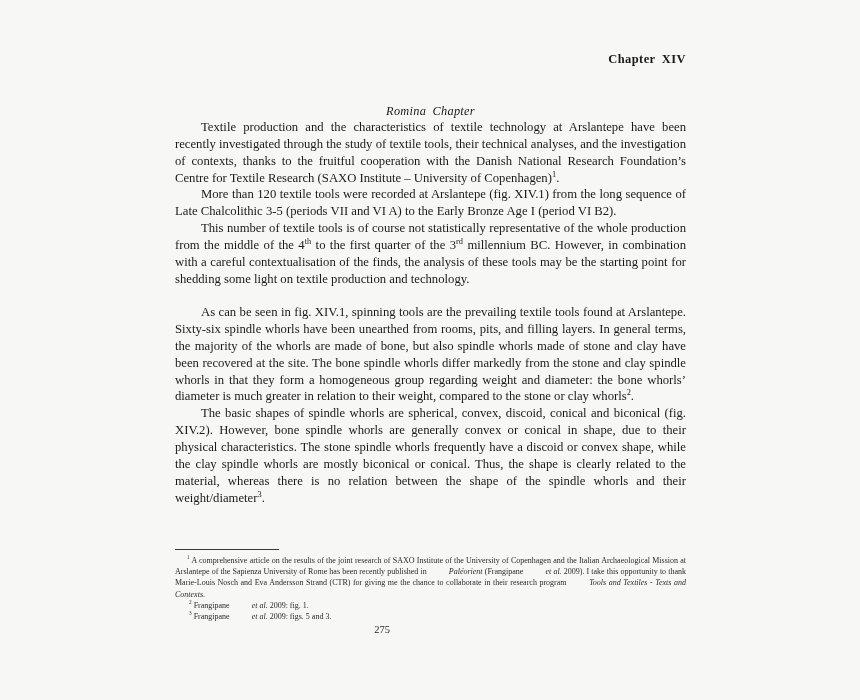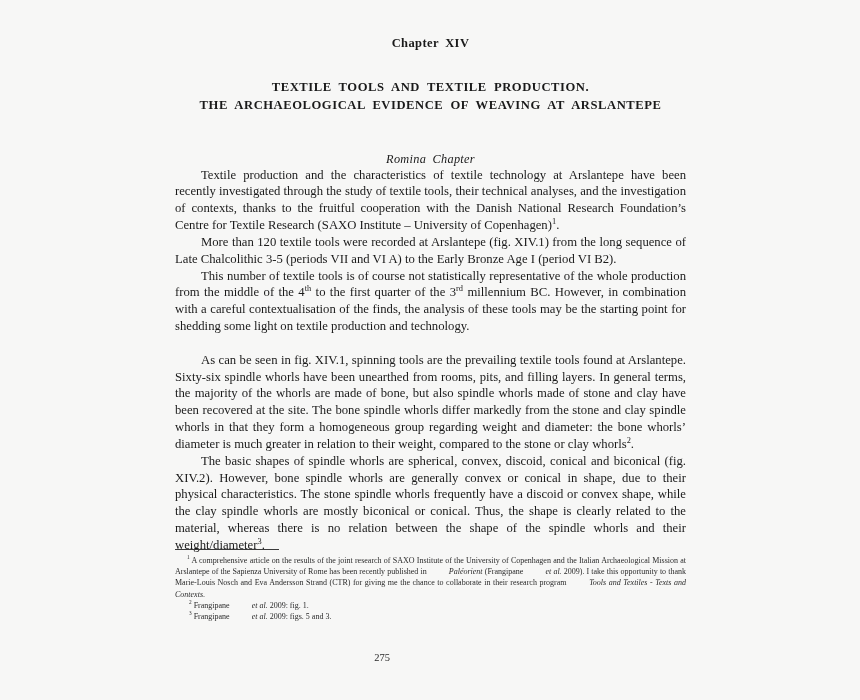--- a/index.html
+++ b/index.html
@@ -25,22 +25,22 @@
 
   .content {
     position: absolute;
     left: 175px;
     top: 0;
     width: 511px;
   }
 
   
   .chapter-line {
-    margin-top: 36px;
-    text-align: center;
+    margin-top: 52px;
+    text-align: right;
     font-weight: bold;
     font-size: 12.5px;
     letter-spacing: 0.4px;
     word-spacing: 3px;
   }
 
   .title-block {
     margin-top: 27px;
     text-align: center;
     font-weight: bold;
@@ -117,40 +117,36 @@
   }
   .fn-block p.short {
     text-align: left;
     text-indent: 14px;
   }
 
   
   .page-number {
     position: absolute;
     left: 0;
-    top: 652px;
+    top: 624px;
     width: 764px;
     text-align: center;
     font-size: 10.5px;
     color: #2a2a2a;
   }
 </style>
 </head>
 <body>
 
 <div class="page">
 
   <div class="content">
 
     <div class="chapter-line">Chapter  XIV</div>
 
-    <div class="title-block">
-      <span class="title-line-1">TEXTILE  TOOLS  AND  TEXTILE  PRODUCTION.</span>
-      <span class="title-line-2">THE  ARCHAEOLOGICAL  EVIDENCE  OF  WEAVING  AT  ARSLANTEPE</span>
-    </div>
 
     <div class="author">Romina  Chapter</div>
 
     <div class="body-text">
 
       <p><span>Textile production and the characteristics of textile technology at Arslantepe have been recently investigated through the study of textile tools, their technical analyses, and the investigation of contexts, thanks to the fruitful cooperation with the Danish National Research Foundation’s Centre for Textile Research (SAXO Institute – University of Copenhagen)</span><sup>1</sup><span>.</span></p>
 
       <p>More than 120 textile tools were recorded at Arslantepe (fig. XIV.1) from the long sequence of Late Chalcolithic 3-5 (periods VII and VI A) to the Early Bronze Age I (period VI B2).</p>
 
       <p><span>This number of textile tools is of course not statistically representative of the whole production from the middle of the 4</span><sup>th</sup><span> to the first quarter of the 3</span><sup>rd</sup><span> millennium BC. However, in combination with a careful contextualisation of the finds, the analysis of these tools may be the starting point for shedding some light on textile production and technology.</span></p>

